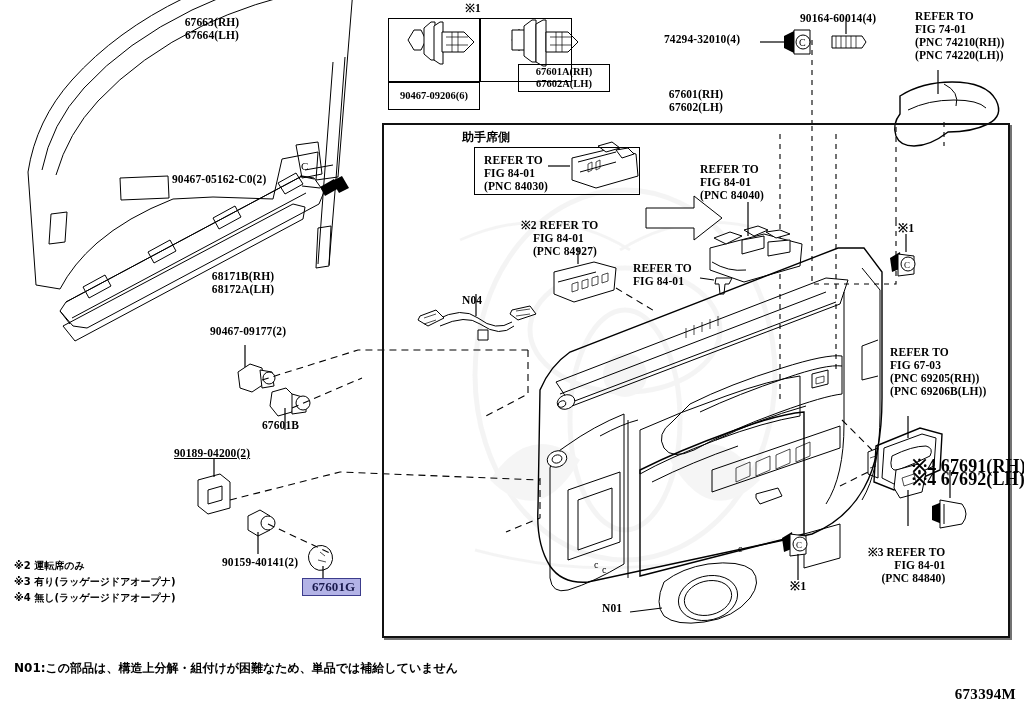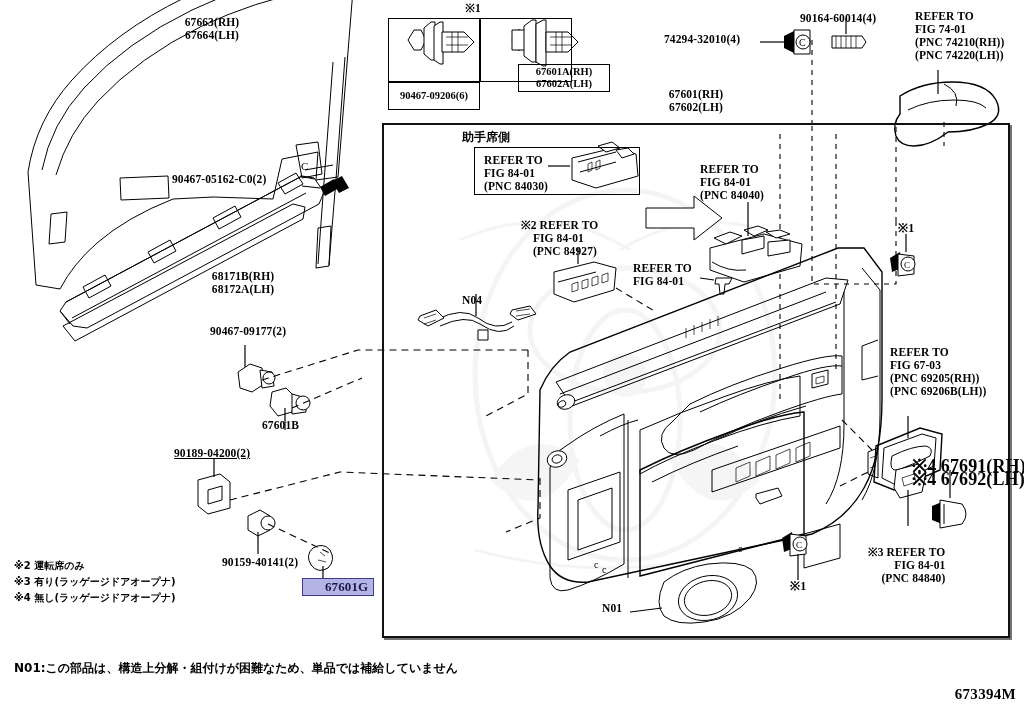--- a/index.html
+++ b/index.html
@@ -22,21 +22,21 @@
     white-space:pre;
     color:#000;
   }
   .lbl.jp{font-family:"DejaVu Sans","Liberation Sans",sans-serif;font-size:10px;letter-spacing:0;}
   .lbl.ctr{text-align:center;}
 
   
   .hl{
     background:#b3b3e6;
     border:1px solid #3c3c8c;
-    padding:1px 5px 2px 22px;
+    padding:1px 5px 2px 9px;
     color:#1a1a4d;
   }
 
   
   .frame{
     position:absolute;
     border:1px solid #000;
     box-sizing:border-box;
     background:transparent;
   }

